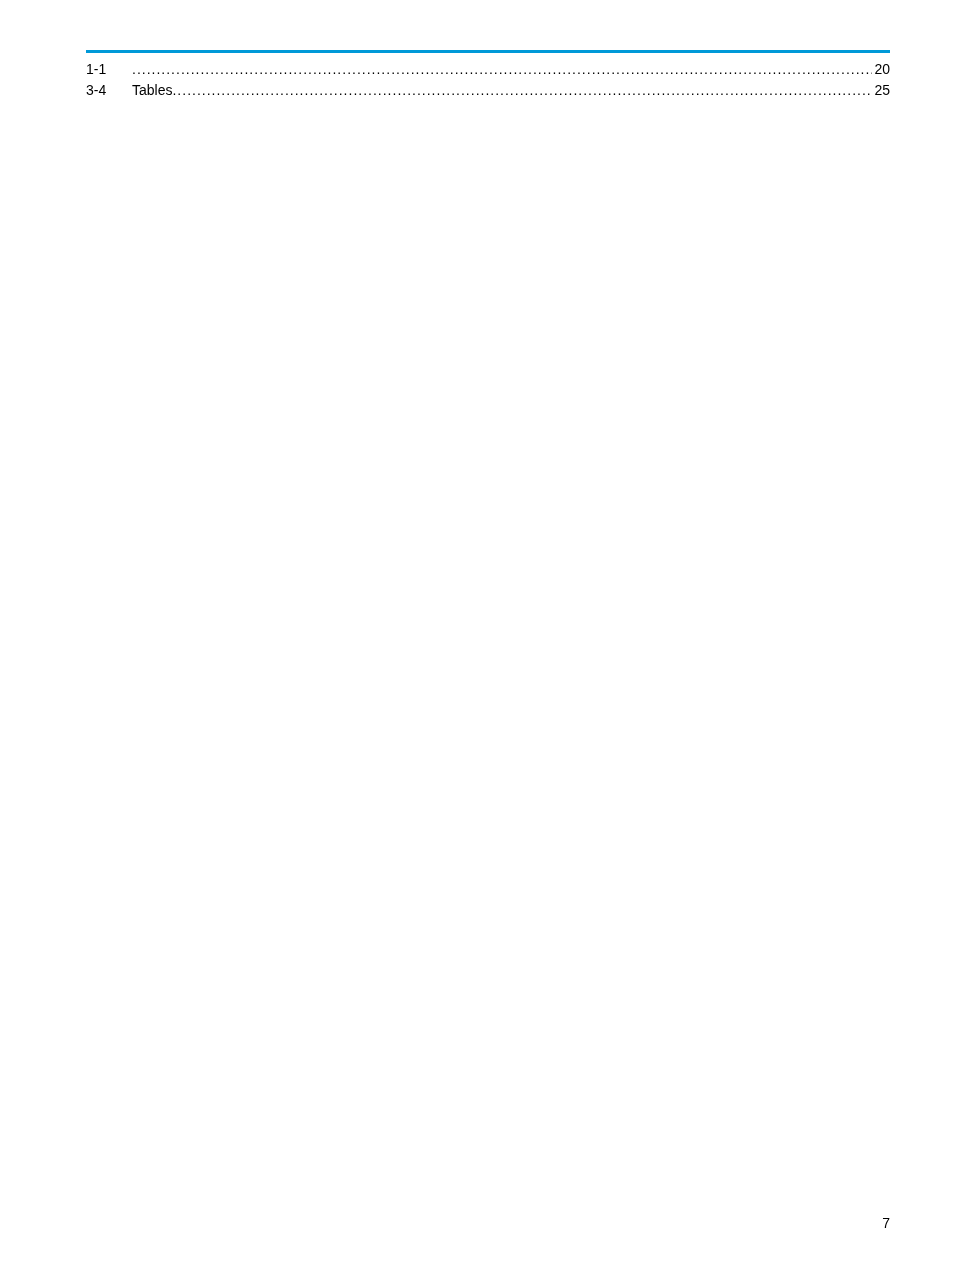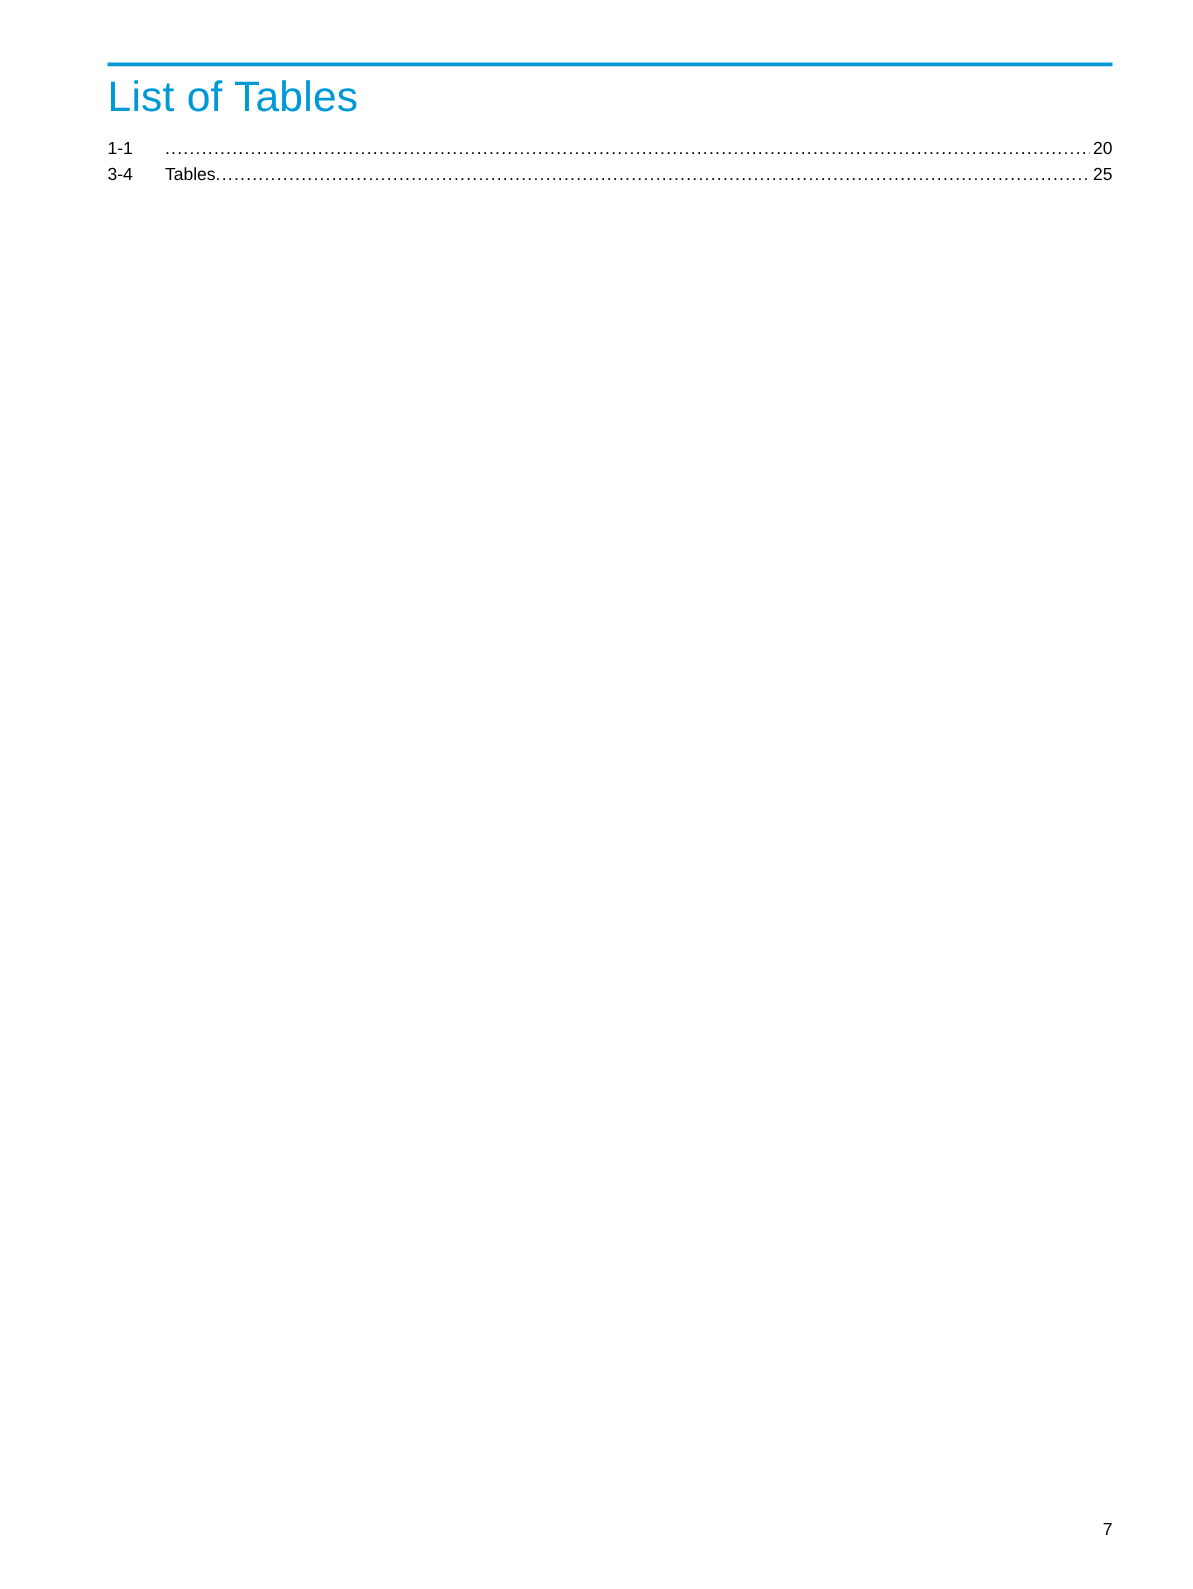--- a/index.html
+++ b/index.html
@@ -67,21 +67,20 @@
     right: 64px;
     bottom: 40px;
     font-size: 14px;
   }
 </style>
 </head>
 <body>
 
 <div class="page">
   <hr class="rule">
-  <h1 class="title">List of Tables</h1>
 
   <div class="toc">
     <div class="toc-row">
       <span class="toc-num">1-1</span>
       <span class="leader"></span>
       <span class="toc-page">20</span>
     </div>
     <div class="toc-row">
       <span class="toc-num">3-4</span>
       <span class="toc-title">Tables</span>

